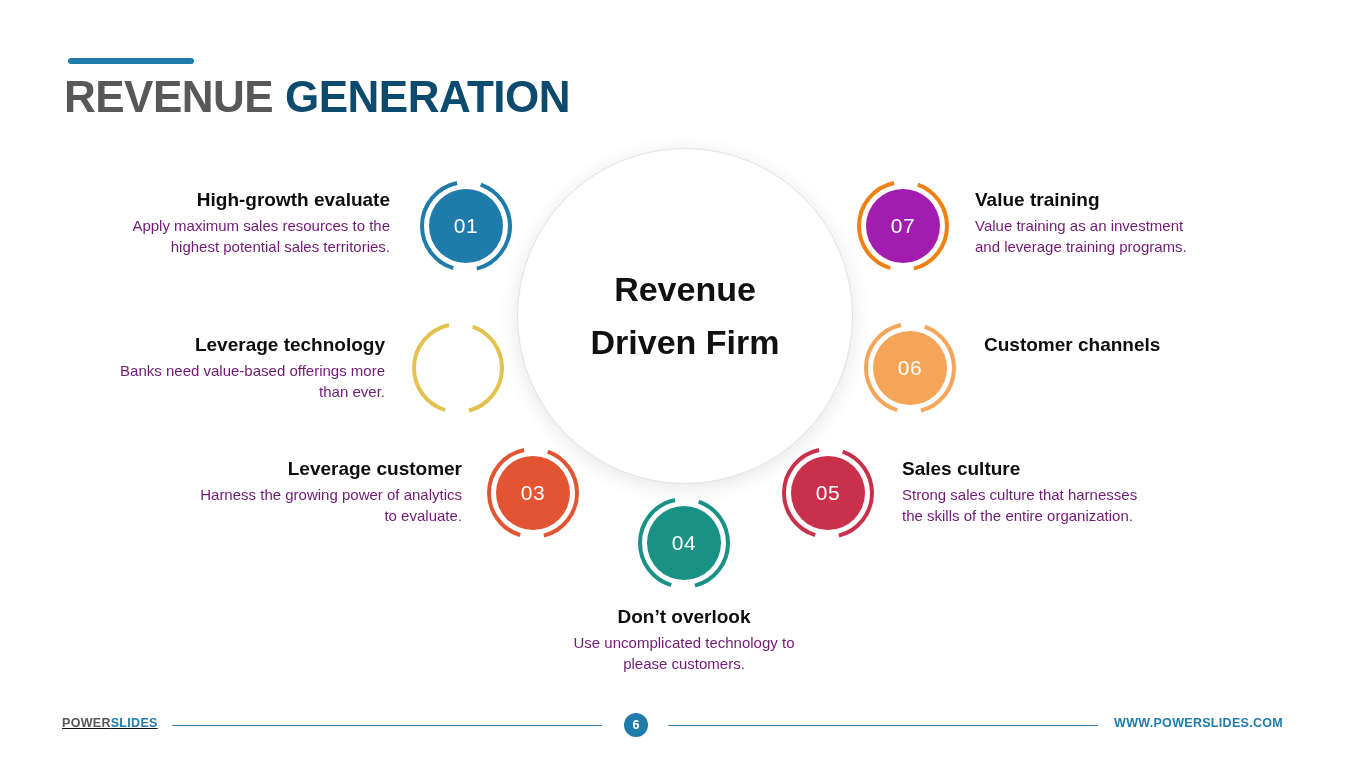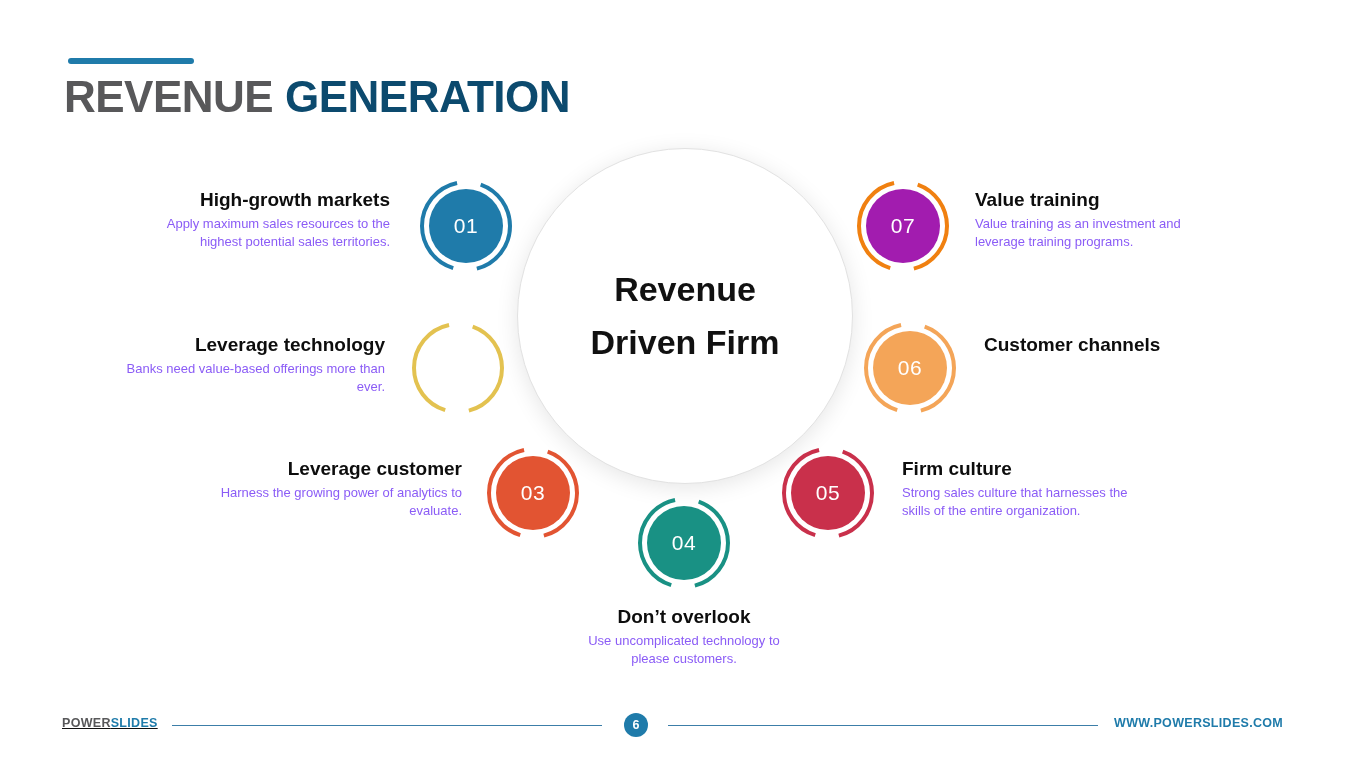--- a/index.html
+++ b/index.html
@@ -96,22 +96,22 @@
   
   .block { position: absolute; }
   .block .b-title {
     font-size: 19px;
     font-weight: bold;
     color: #0d0d0d;
     line-height: 1.25;
     margin-bottom: 3px;
   }
   .block .b-body {
-    font-size: 13px;
-    color: #8b5cf6;
+    font-size: 15px;
+    color: #701a75;
     line-height: 1.42;
   }
   .align-right { text-align: right; }
   .align-left  { text-align: left;  }
   .align-center{ text-align: center;}
 
   
   .footer-rule-left {
     position: absolute;
     left: 172px;
@@ -247,41 +247,41 @@
     <svg width="96" height="96" viewBox="0 0 96 96" aria-hidden="true">
       <circle class="ring-stroke" cx="48" cy="48" r="44" fill="none" stroke-width="4" stroke-dasharray="116 24 116 24" stroke-dashoffset="58" stroke="#F08010"></circle>
     </svg>
   </div>
   <div class="disc" style="background: #a21caf;">
     <span>07</span>
   </div>
 </div>
 
 <div class="block align-right" style="left:128px; top:188px; width:262px;">
-  <div class="b-title">High-growth markets</div>
+  <div class="b-title">High-growth evaluate</div>
   <div class="b-body">Apply maximum sales resources to the highest potential sales territories.</div>
 </div>
 
 <div class="block align-right" style="left:120px; top:333px; width:265px;">
   <div class="b-title">Leverage technology</div>
   <div class="b-body">Banks need value-based offerings more than ever.</div>
 </div>
 
 <div class="block align-right" style="left:200px; top:457px; width:262px;">
   <div class="b-title">Leverage customer</div>
   <div class="b-body">Harness the growing power of analytics to evaluate.</div>
 </div>
 
 <div class="block align-center" style="left:570px; top:605px; width:228px;">
   <div class="b-title">Don’t overlook</div>
   <div class="b-body">Use uncomplicated technology to please customers.</div>
 </div>
 
 <div class="block align-left" style="left:902px; top:457px; width:240px;">
-  <div class="b-title">Firm culture</div>
+  <div class="b-title">Sales culture</div>
   <div class="b-body">Strong sales culture that harnesses the skills of the entire organization.</div>
 </div>
 
 <div class="block align-left" style="left:984px; top:333px; width:250px;">
   <div class="b-title">Customer channels</div>
 </div>
 
 <div class="block align-left" style="left:975px; top:188px; width:228px;">
   <div class="b-title">Value training</div>
   <div class="b-body">Value training as an investment and leverage training programs.</div>

